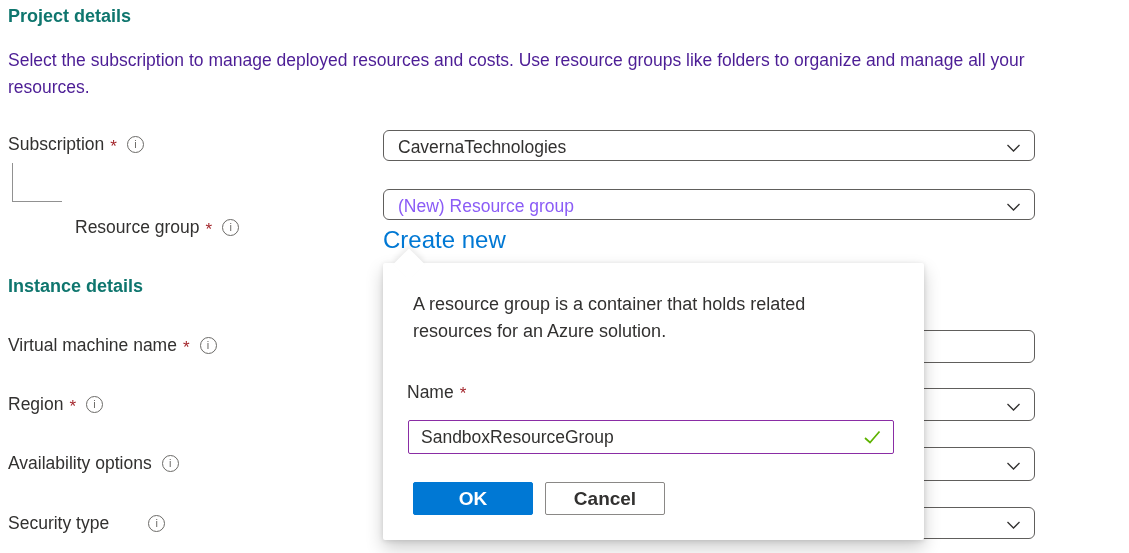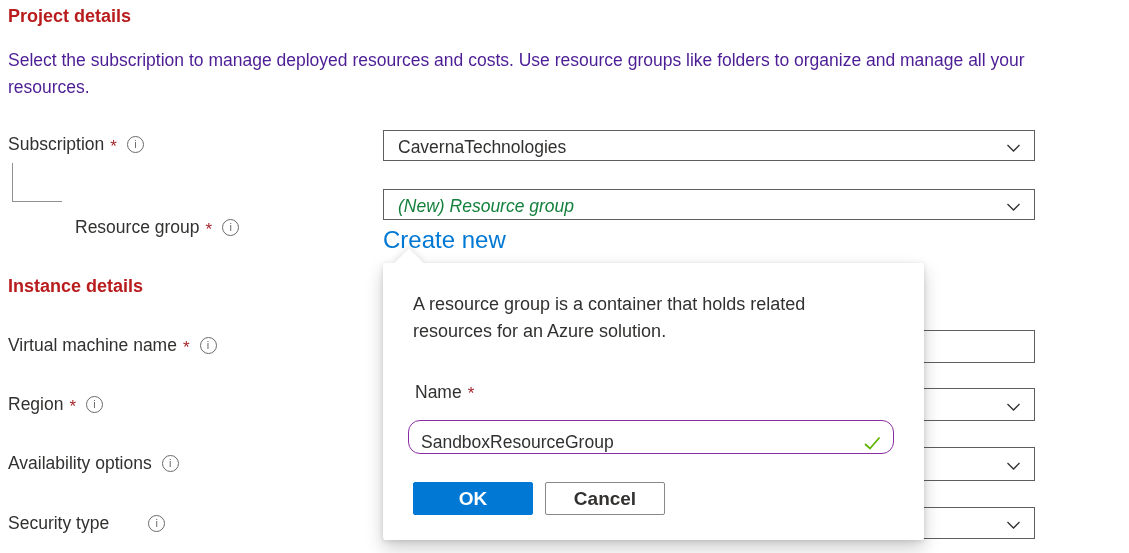--- a/index.html
+++ b/index.html
@@ -12,21 +12,21 @@
     position: relative;
     width: 1129px;
     height: 553px;
     background: #ffffff;
     overflow: hidden;
   }
   .section-heading {
     position: absolute;
     font-size: 18px;
     font-weight: 700;
-    color: #b91c1c;
+    color: #0f766e;
   }
   .section-desc {
     position: absolute;
     left: 8px;
     top: 47px;
     width: 1055px;
     font-size: 17.5px;
     line-height: 27px;
     color: #4c1d95;
   }
@@ -69,30 +69,30 @@
     height: 39px;
     border-left: 1.5px solid #919191;
     border-bottom: 1.5px solid #919191;
   }
   .field {
     position: absolute;
     left: 383px;
     width: 652px;
     background: #fff;
     border: 1px solid #605e5c;
-    border-radius: 0;
+    border-radius: 6px;
     display: flex;
     align-items: center;
     justify-content: space-between;
     padding: 4px 11px 0 14px;
     font-size: 17.5px;
     color: #323130;
     cursor: pointer;
   }
-  .field .placeholder { color: #15803d; font-style: italic; }
+  .field .placeholder { color: #8b5cf6; }
   .chevron-icon { flex: 0 0 auto; display: flex; }
   .link {
     position: absolute;
     left: 383px;
     top: 226px;
     font-size: 24px;
     color: #0078d4;
     text-decoration: none;
     cursor: pointer;
   }
@@ -122,38 +122,38 @@
     position: absolute;
     left: 30px;
     top: 28px;
     width: 448px;
     font-size: 18px;
     line-height: 27px;
     color: #323130;
   }
   .popup-name-row {
     position: absolute;
-    left: 32px;
+    left: 24px;
     top: 119px;
     display: flex;
     gap: 7px;
     font-size: 17.5px;
     color: #323130;
   }
   .popup-input-wrap {
     position: absolute;
     left: 25px;
     top: 157px;
     width: 486px;
     height: 34px;
     border: 1px solid #8a2da5;
-    border-radius: 12px;
+    border-radius: 2px;
     background: #fff;
     display: flex;
-    align-items: flex-end;
+    align-items: center;
     padding: 0 10px 0 12px;
   }
   .popup-input-wrap input {
     flex: 1 1 auto;
     border: none;
     outline: none;
     font-family: "Liberation Sans", "DejaVu Sans", sans-serif;
     font-size: 17.5px;
     color: #323130;
     background: transparent;

